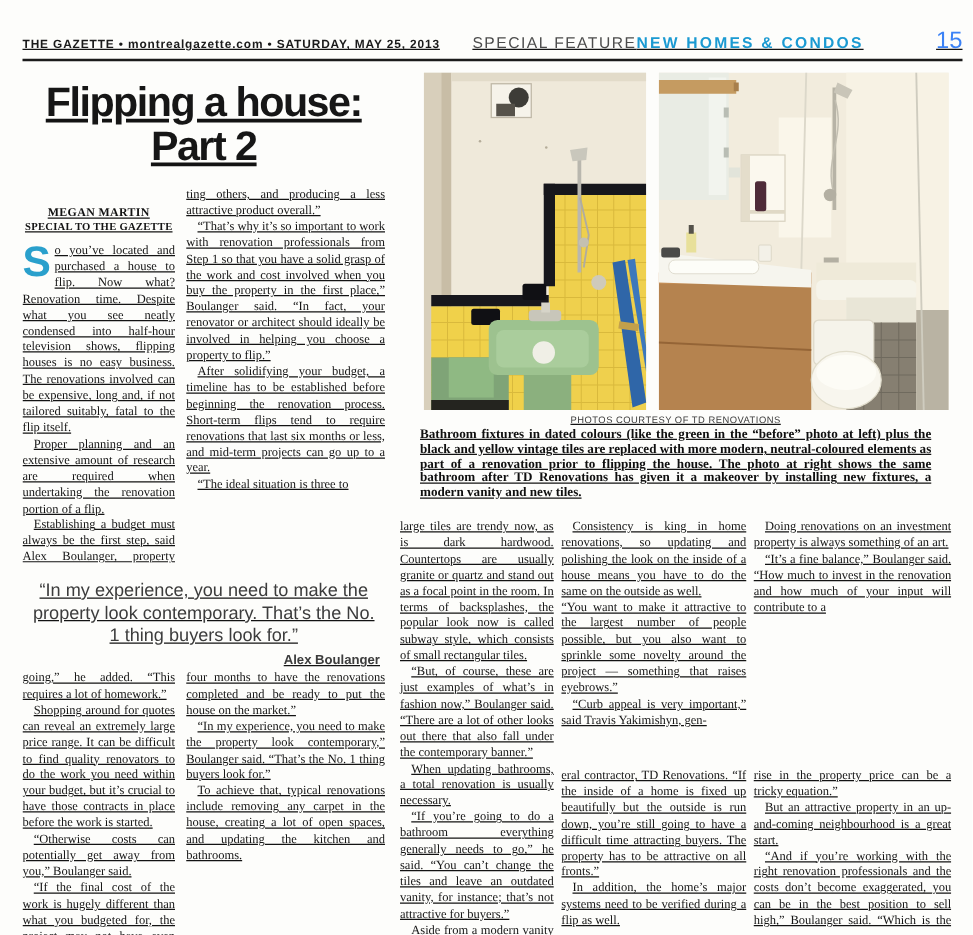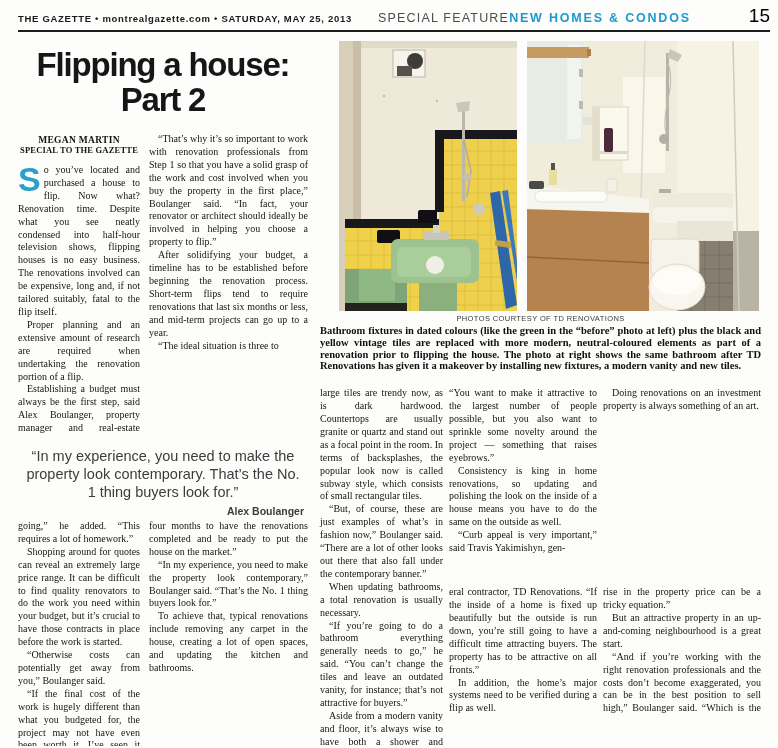--- a/index.html
+++ b/index.html
@@ -1,44 +1,45 @@
 <!DOCTYPE html>
 <html><head>
 <meta charset="utf-8">
 <style>
   html,body { margin:0; padding:0; background:#ffffff; }
   .page {
     width:778px; height:748px; box-sizing:border-box;
-    padding:5px 8px 0 18px; overflow:hidden;
+    padding:22px 8px 0 18px; overflow:hidden;
     background:#fdfdfb; color:#131313;
     font-family:"Liberation Serif", serif;
     position:relative;
+    text-decoration:underline;
   }
   
   .masthead {
     display:flex; align-items:flex-end; justify-content:space-between;
     border-bottom:2px solid #1b1b1b; padding-bottom:3px;
     font-family:"Liberation Sans", sans-serif;
   }
   .mast-left { font-weight:bold; font-size:9.5px; letter-spacing:0.7px; color:#1a1a1a; padding-bottom:3px;}
   .mast-right { display:flex; align-items:baseline; }
   .feature { font-size:12.5px; color:#4c4c4c; letter-spacing:1.2px; }
   .section { font-size:12.5px; font-weight:bold; letter-spacing:1.8px; margin-left:0; }
-  .pageno { font-size:19px; color:#000000; margin-left:58px; }
+  .pageno { font-size:19px; color:#3b82f6; margin-left:58px; }
   
   .content { display:flex; gap:12px; margin-top:9px; }
   .left-sec { width:290px; }
   .right-sec { width:441px; }
   
   .headline {
     font-family:"Liberation Sans", sans-serif; font-weight:bold;
     font-size:33px; line-height:35px; letter-spacing:-1.2px;
     text-align:center; color:#161616; margin:6px 0 16px;
   }
-  .byline { text-align:center; font-weight:bold; margin:2px 0 9px; }
+  .byline { text-align:center; font-weight:bold; margin:16px 0 9px; }
   .byline-name { font-size:9.5px; letter-spacing:0.3px; }
   .byline-role { font-size:8.5px; letter-spacing:0.2px; }
   
   .cols2 { display:flex; gap:9px; }
   .colA { width:122px; }
   .colB { width:159px; }
   .cols2.top { height:300px; overflow:hidden; }
   .cols2.bottom { height:226px; overflow:hidden; }
   .para {
     font-size:10px; line-height:12.9px; text-align:justify;
@@ -61,21 +62,21 @@
   .pq-attr { font-size:10.5px; font-weight:bold;text-align:right; }
   
   .photos { display:flex; gap:10px; margin-left:19px; }
   .photo { display:block; }
   .credit {
     font-family:"Liberation Sans", sans-serif; font-size:7.5px;
     letter-spacing:0.4px; text-align:center; color:#3a3a3a; margin:3px 0 2px;
   }
   .caption {
     font-weight:bold; font-size:10.5px; line-height:11.8px;
-    text-align:justify; margin:0 0 15px; color:#101010;
+    text-align:justify; margin:0 16px 15px; color:#101010;
   }
   
   .cols3 { display:flex; gap:6px; }
   .colC { width:123px; }
   .col45 { width:312px; }
   .cols45row { display:flex; gap:6px; }
   .colD { width:148px; }
   .colE { width:158px; }
   .row1 { height:167px; overflow:hidden; }
   .row2 { height:128px; overflow:hidden;margin-top:32px; }
@@ -104,20 +105,21 @@
           <div class="byline">
             <div class="byline-name">MEGAN MARTIN</div>
             <div class="byline-role">SPECIAL TO THE GAZETTE</div>
           </div>
           <p class="para flush"><span class="dropcap" style="color:#2aa0cc;">S</span><span>o you’ve located and purchased a house to flip. Now what? Renovation time. Despite what you see neatly condensed into half-hour television shows, flipping houses is no easy business. The renovations involved can be expensive, long and, if not tailored suitably, fatal to the flip itself.</span></p>
           <p class="para">Proper planning and an extensive amount of research are required when undertaking the renovation portion of a flip.</p>
           <p class="para">Establishing a budget must always be the first step, said Alex Boulanger, property manager and real-estate consultant at Kaur Property Management in Town of Mount Royal.</p>
 
         </div>
         <div class="colB">
+          <p class="para flush">ting others, and producing a less attractive product overall.”</p>
           <p class="para">“That’s why it’s so important to work with renovation professionals from Step 1 so that you have a solid grasp of the work and cost involved when you buy the property in the first place,” Boulanger said. “In fact, your renovator or architect should ideally be involved in helping you choose a property to flip.”</p>
           <p class="para">After solidifying your budget, a timeline has to be established before beginning the renovation process. Short-term flips tend to require renovations that last six months or less, and mid-term projects can go up to a year.</p>
           <p class="para">“The ideal situation is three to</p>
         </div>
       </div>
 
       <div class="pullquote pq1">
         <p class="pq-text">“In my experience, you need to make the property look contemporary. That’s the No. 1 thing buyers look for.”</p>
         <div class="pq-attr">Alex Boulanger</div>
       </div>
@@ -263,26 +265,27 @@
           <p class="para">“But, of course, these are just examples of what’s in fashion now,” Boulanger said. “There are a lot of other looks out there that also fall under the contemporary banner.”</p>
           <p class="para">When updating bathrooms, a total renovation is usually necessary.</p>
           <p class="para">“If you’re going to do a bathroom everything generally needs to go,” he said. “You can’t change the tiles and leave an outdated vanity, for instance; that’s not attractive for buyers.”</p>
           <p class="para">Aside from a modern vanity and floor, it’s always wise to have both a shower and bathtub if the space in the bathroom allows for it.</p>
 
         </div>
 
         <div class="col45">
           <div class="cols45row row1">
             <div class="colD">
+              <p class="para">Consistency is king in home renovations, so updating and polishing the look on the inside of a house means you have to do the same on the outside as well.</p>
               <p class="para flush">“You want to make it attractive to the largest number of people possible, but you also want to sprinkle some novelty around the project — something that raises eyebrows.”</p>
-              <p class="para">Consistency is king in home renovations, so updating and polishing the look on the inside of a house means you have to do the same on the outside as well.</p>
               <p class="para">“Curb appeal is very important,” said Travis Yakimishyn, gen-</p>
             </div>
             <div class="colE">
               <p class="para">Doing renovations on an investment property is always something of an art.</p>
+              <p class="para">“It’s a fine balance,” Boulanger said. “How much to invest in the renovation and how much of your input will contribute to a</p>
             </div>
           </div>
 
 
           <div class="cols45row row2">
             <div class="colD">
               <p class="para flush">eral contractor, TD Renovations. “If the inside of a home is fixed up beautifully but the outside is run down, you’re still going to have a difficult time attracting buyers. The property has to be attractive on all fronts.”</p>
               <p class="para">In addition, the home’s major systems need to be verified during a flip as well.</p>
 
             </div>

